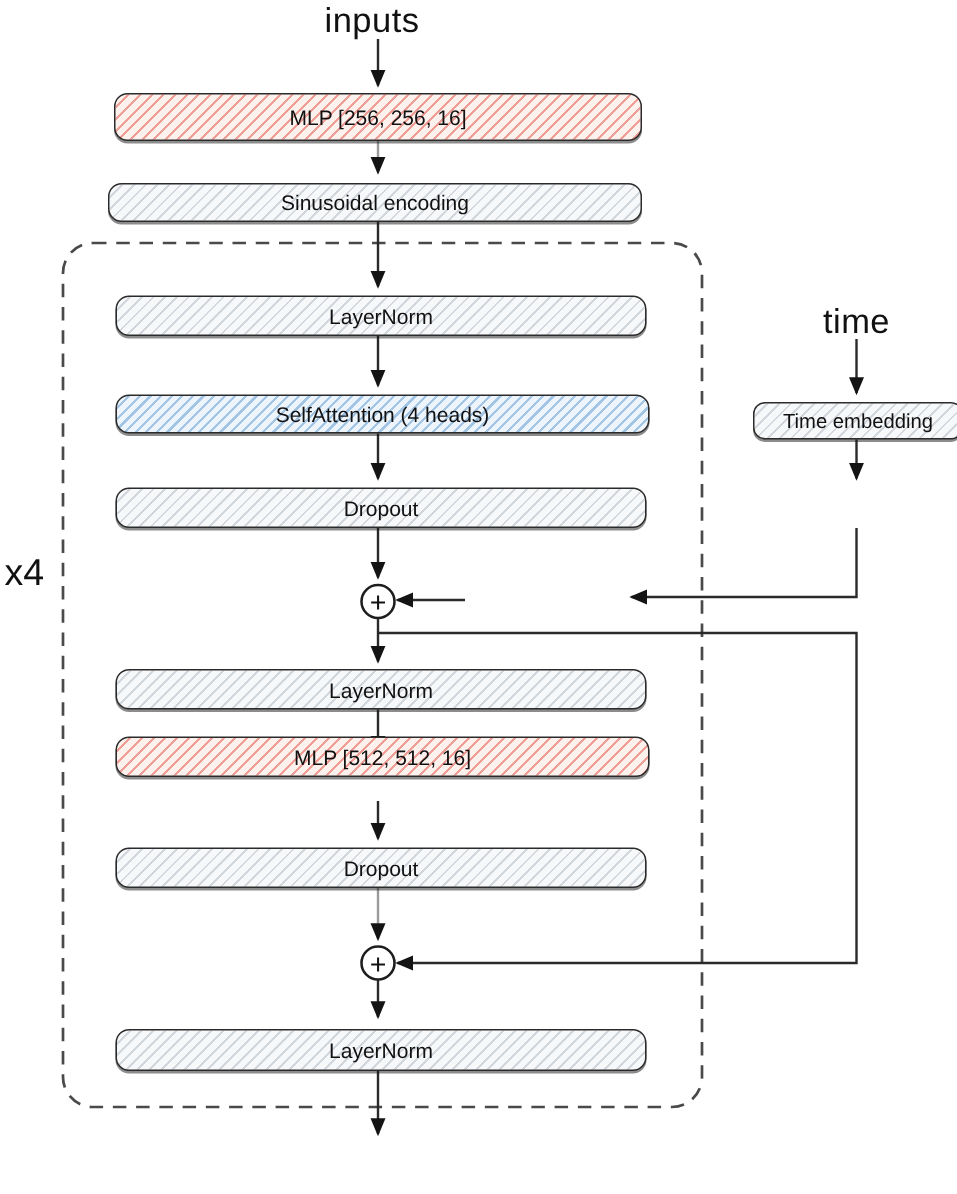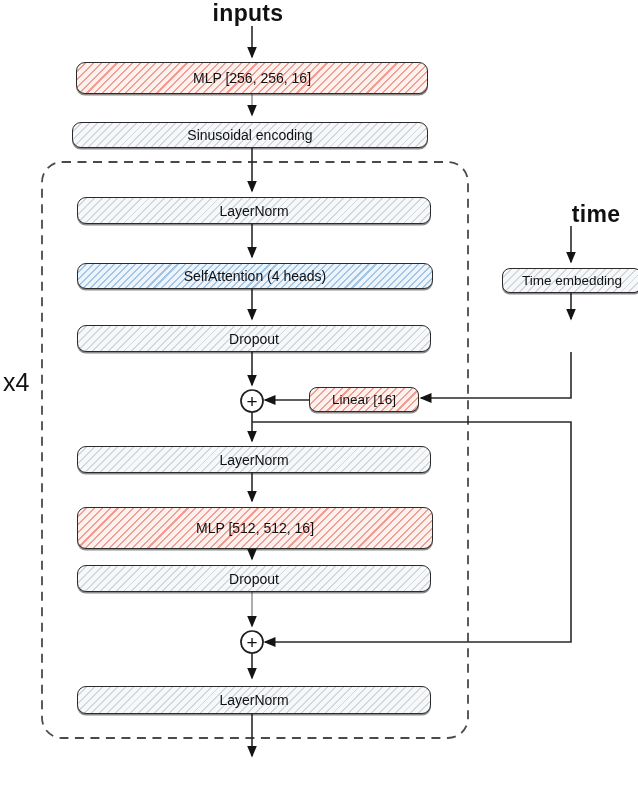--- a/index.html
+++ b/index.html
@@ -29,21 +29,21 @@
       var(--gray-fill,#f7f8fa);
   }
   .node.blue{
     background:
       repeating-linear-gradient(135deg, rgba(88,149,208,0.5) 0 1.5px, transparent 1.5px 5px),
       var(--blue-fill,#edf4fb);
     justify-content: center;
   }
   .io-label{
     position:absolute;z-index:2;font-size:23px;letter-spacing:0.3px;
-    transform:translateX(-50%);white-space:nowrap;font-weight:bold;
+    transform:translateX(-50%);white-space:nowrap;
   }
   .repeat-label{position:absolute;z-index:2;font-size:25px;}
 </style>
 </head>
 <body>
 
 <div id="canvas">
 
   <svg id="connector-layer" width="638" height="796" viewBox="0 0 638 796">
     <defs>
@@ -74,45 +74,42 @@
 
     <path class="conn" d="M252,422 L571,422 L571,642 L265,642" marker-end="url(#ah)"></path>
 
     <circle class="add-circle" cx="252" cy="401" r="11"></circle>
     <text class="add-text" x="252" y="408" text-anchor="middle">+</text>
     <circle class="add-circle" cx="252" cy="642" r="11"></circle>
     <text class="add-text" x="252" y="649" text-anchor="middle">+</text>
   </svg>
 
   <div class="io-label" style="left:248px;top:0px;">inputs</div>
-  <div class="io-label" style="left:596px;top:201px;">time</div>
+  <div class="io-label" style="left:571px;top:201px;">time</div>
   <div class="repeat-label" style="left:3px;top:368px;">x4</div>
 
   <div class="node red" style="left:76px;top:62px;width:352px;height:32px;">
     <span>MLP [256, 256, 16]</span>
   </div>
   <div class="node gray" style="left:72px;top:122px;width:356px;height:26px;">
     <span>Sinusoidal encoding</span>
   </div>
   <div class="node gray" style="left:77px;top:197px;width:354px;height:27px;">
     <span>LayerNorm</span>
   </div>
   <div class="node blue" style="left:77px;top:263px;width:356px;height:26px;">
     <span>SelfAttention (4 heads)</span>
   </div>
   <div class="node gray" style="left:77px;top:325px;width:354px;height:27px;">
     <span>Dropout</span>
   </div>
-  <div class="node red" style="left:309px;top:387px;width:110px;height:25px;border-radius:8px;font-size:13.5px;">
-    <span>Linear [16]</span>
-  </div>
   <div class="node gray" style="left:77px;top:446px;width:354px;height:27px;">
     <span>LayerNorm</span>
   </div>
-  <div class="node red" style="left:77px;top:507px;width:356px;height:42px;">
+  <div class="node red" style="left:77px;top:491px;width:356px;height:27px;">
     <span>MLP [512, 512, 16]</span>
   </div>
   <div class="node gray" style="left:77px;top:565px;width:354px;height:27px;">
     <span>Dropout</span>
   </div>
   <div class="node gray" style="left:77px;top:686px;width:354px;height:28px;">
     <span>LayerNorm</span>
   </div>
 
   <div class="node gray" style="left:502px;top:268px;width:140px;height:25px;border-radius:8px;font-size:13.5px;">

